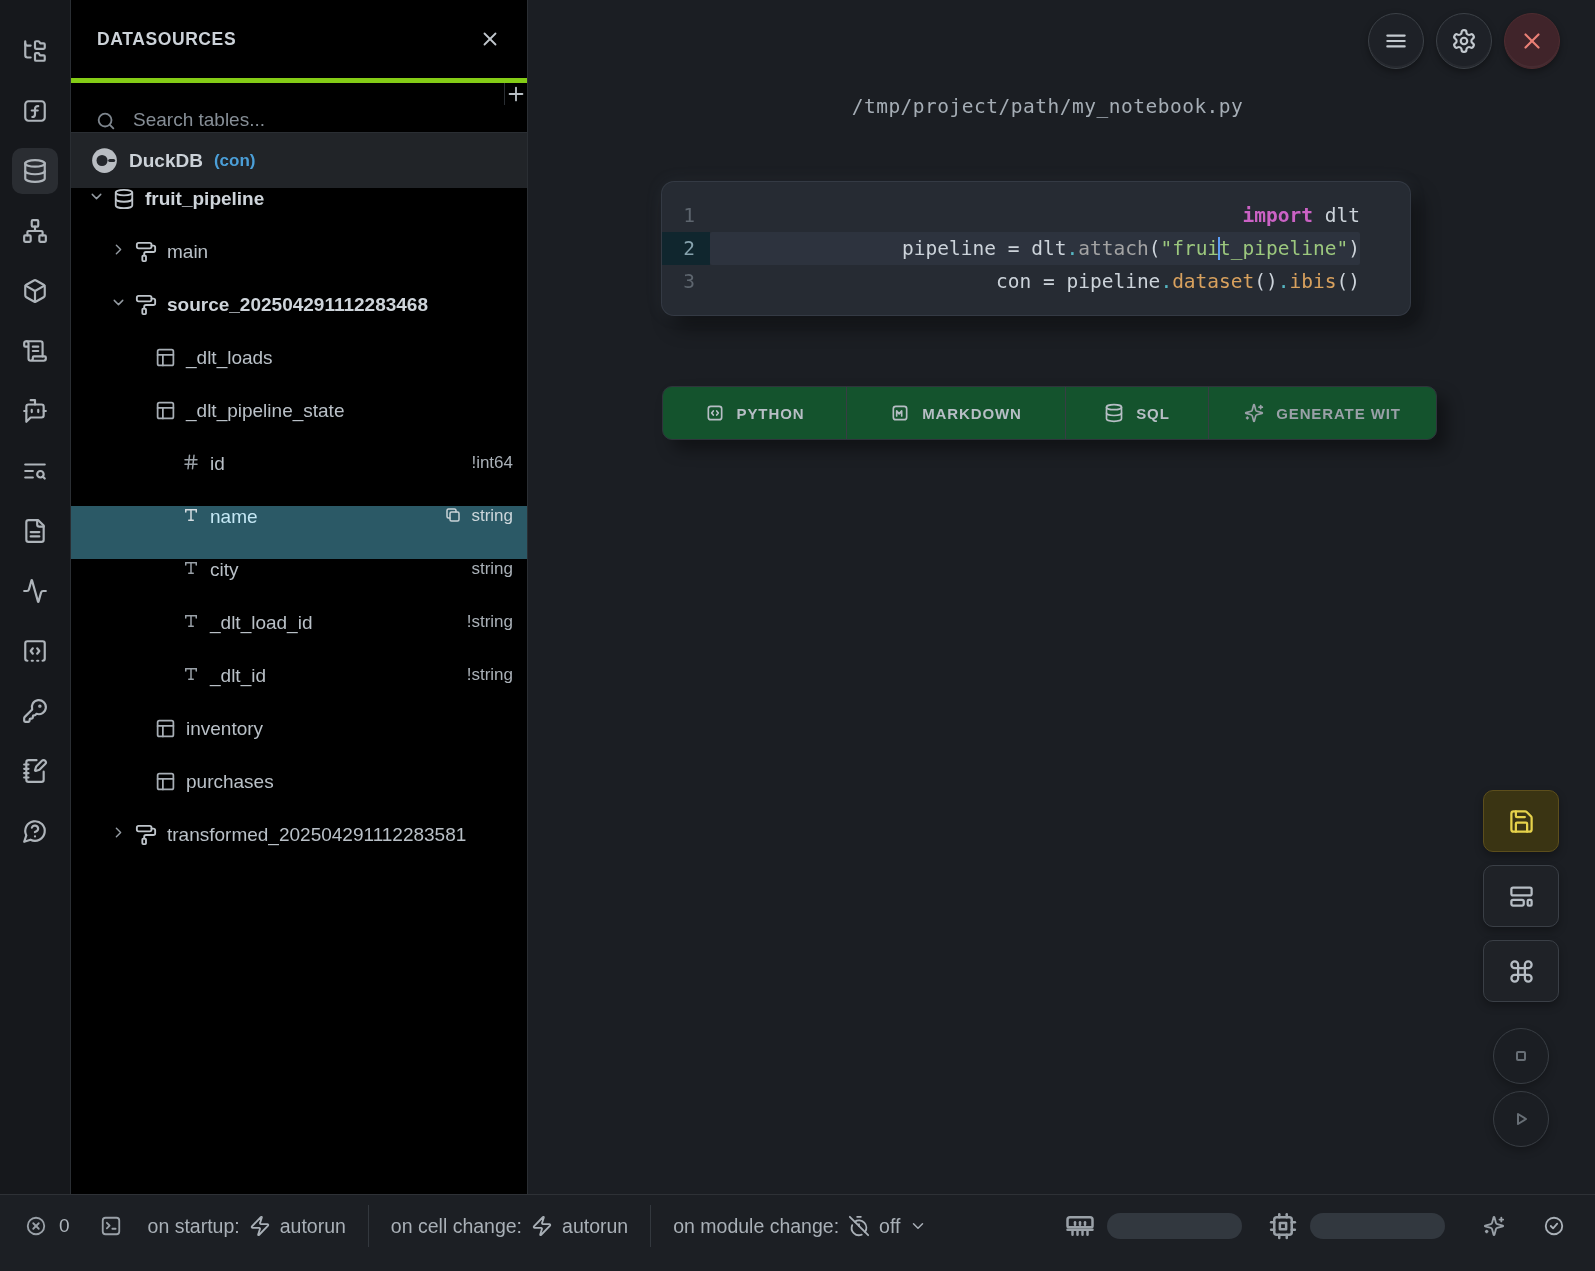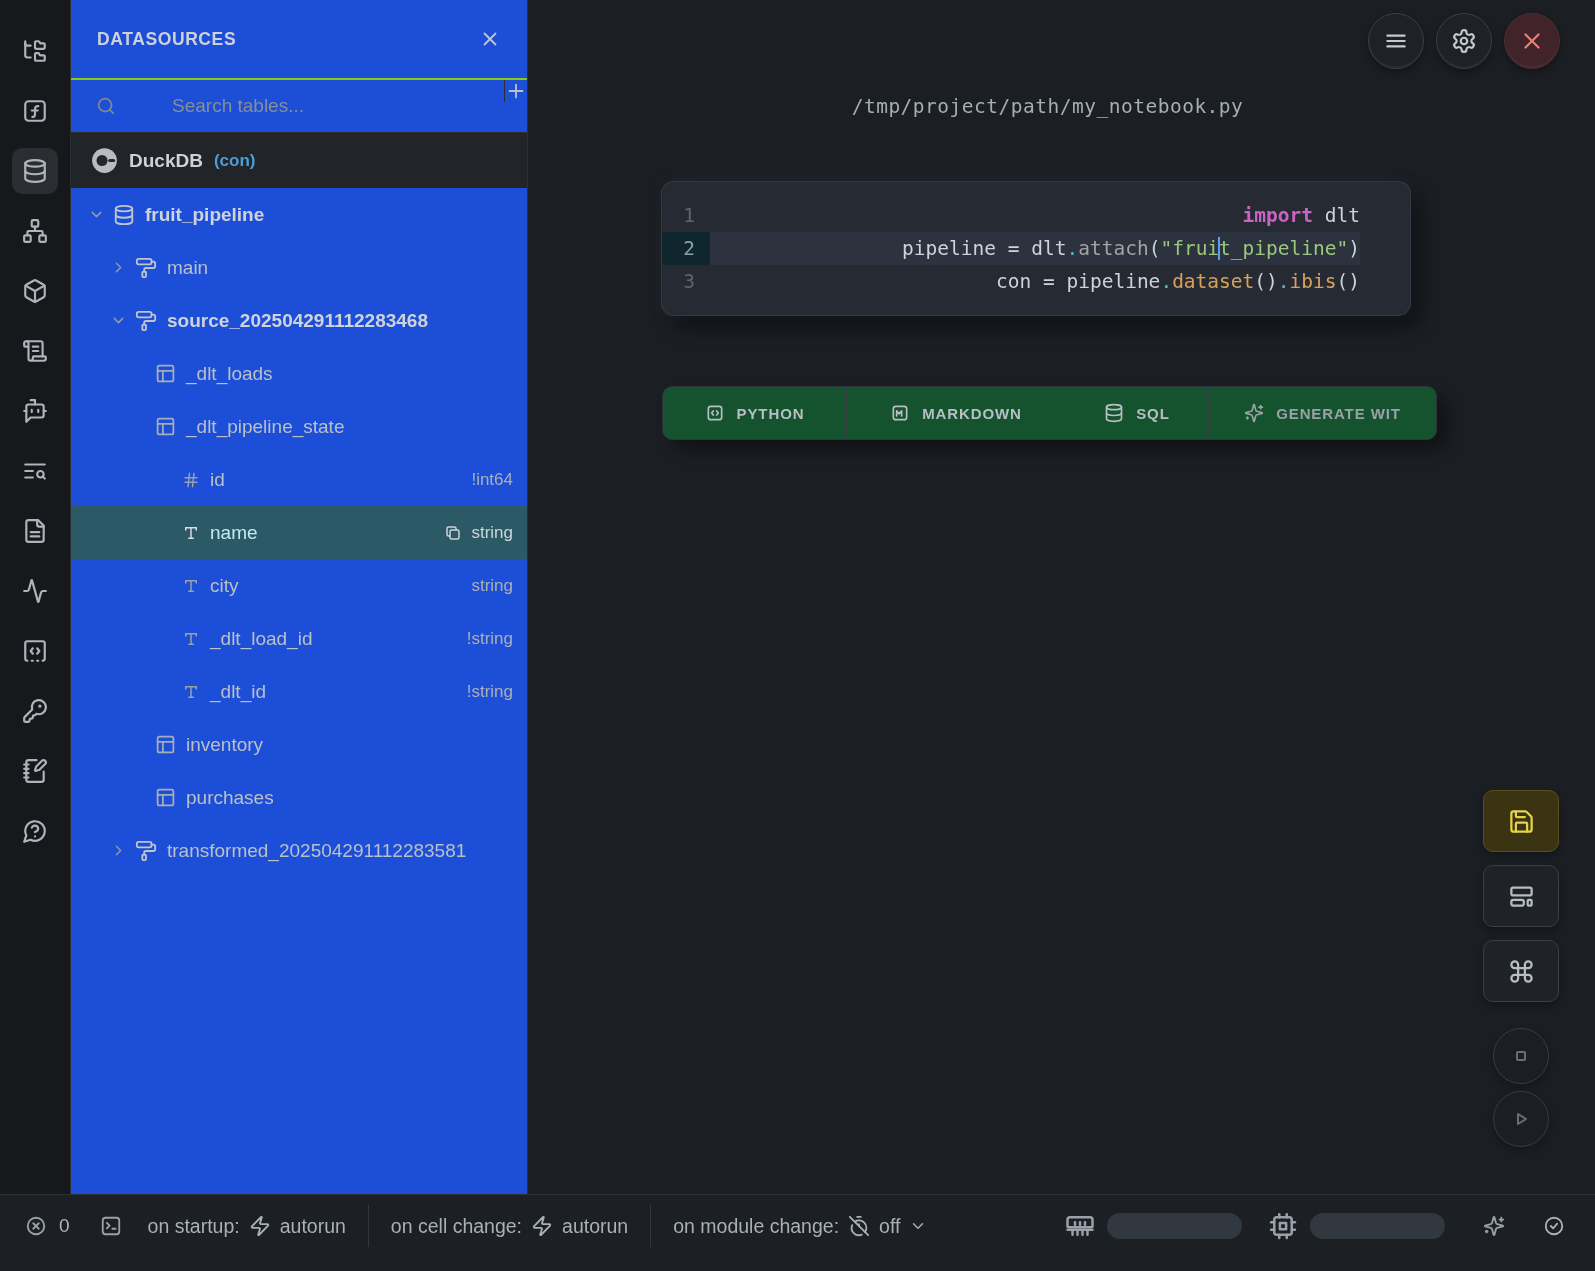--- a/index.html
+++ b/index.html
@@ -11,42 +11,42 @@
   
   .rail{position:absolute;left:0;top:0;bottom:77px;width:71px;background:#16181c;
         border-right:1px solid #2a2e33;display:flex;flex-direction:column;align-items:center;
         padding-top:28px;gap:14px;box-sizing:border-box;}
   .rail-btn{width:46px;height:46px;border-radius:10px;display:flex;align-items:center;justify-content:center;
         color:#aeb4ba;cursor:pointer;}
   .rail-btn svg{width:26px;height:26px;}
   .rail-btn.active{background:#2a2d32;}
 
   
-  .panel{position:absolute;left:71px;top:0;bottom:77px;width:457px;background:#1d4ed8;
+  .panel{position:absolute;left:71px;top:0;bottom:77px;width:457px;background:#000000;
          border-right:1px solid #2a2e33;box-sizing:border-box;display:flex;flex-direction:column;}
   .phead{height:78px;flex:none;display:flex;align-items:center;padding:0 26px;}
   .ptitle{font-size:17.5px;font-weight:bold;letter-spacing:.6px;color:#ccd2d8;}
   .pclose{margin-left:auto;color:#c0c6cc;cursor:pointer;display:flex;}
   .pclose svg{width:23px;height:23px;}
-  .psearch{height:55px;flex:none;border-top:2px solid #84cc16;border-bottom:1px solid #2a2e33;
-         display:flex;align-items:center;box-sizing:border-box;gap:39px;}
+  .psearch{height:55px;flex:none;border-top:5px solid #84cc16;border-bottom:1px solid #2a2e33;
+         display:flex;align-items:flex-end;box-sizing:border-box;}
   .searchicn{color:#7e868e;margin:0 14px 0 24px;display:flex;}
   .searchicn svg{width:20px;height:20px;}
   .sinput{flex:1;background:transparent;border:none;outline:none;color:#c3c9cf;font-size:19px;
          font-family:"Liberation Sans",sans-serif;min-width:0;}
   .sinput::placeholder{color:#868e96;}
   .paddbtn{width:56px;align-self:stretch;border-left:1px solid #2a2e33;display:flex;align-items:center;
          justify-content:center;color:#b9c0c6;cursor:pointer;}
   .paddbtn svg{width:22px;height:22px;}
   .pconn{height:55px;flex:none;background:#212428;display:flex;align-items:center;gap:11px;padding:0 20px;cursor:pointer;}
   .dlogo{display:flex;} .dlogo svg{width:27px;height:27px;}
   .cname{font-size:19px;font-weight:bold;color:#ccd2d8;}
   .calias{font-size:17px;font-weight:bold;color:#4b9fd8;}
   .ptree{flex:1;overflow:hidden;}
-  .trow{height:53px;display:flex;align-items:center;padding-right:14px;box-sizing:border-box;
+  .trow{height:53px;display:flex;align-items:flex-start;padding-right:14px;box-sizing:border-box;
         font-size:19px;color:#b9c0c7;cursor:pointer;}
   .trow.bold .tlabel{font-weight:bold;color:#ced4da;}
   .trow.d0{padding-left:17px;} .trow.d1{padding-left:39px;}
   .trow.d2{padding-left:84px;} .trow.d3{padding-left:111px;}
   .chev{width:17px;height:17px;color:#949ba2;margin-right:8px;flex:none;}
   .nicon{width:21px;height:21px;color:#a7aeb5;margin-right:10px;flex:none;}
   .trow.d0 .nicon,.trow.d1 .nicon{color:#bfc5cb;width:22px;height:22px;}
   .trow.d3 .nicon{width:18px;height:18px;color:#9aa1a8;}
   .tlabel{white-space:nowrap;}
   .sp{flex:1;}

